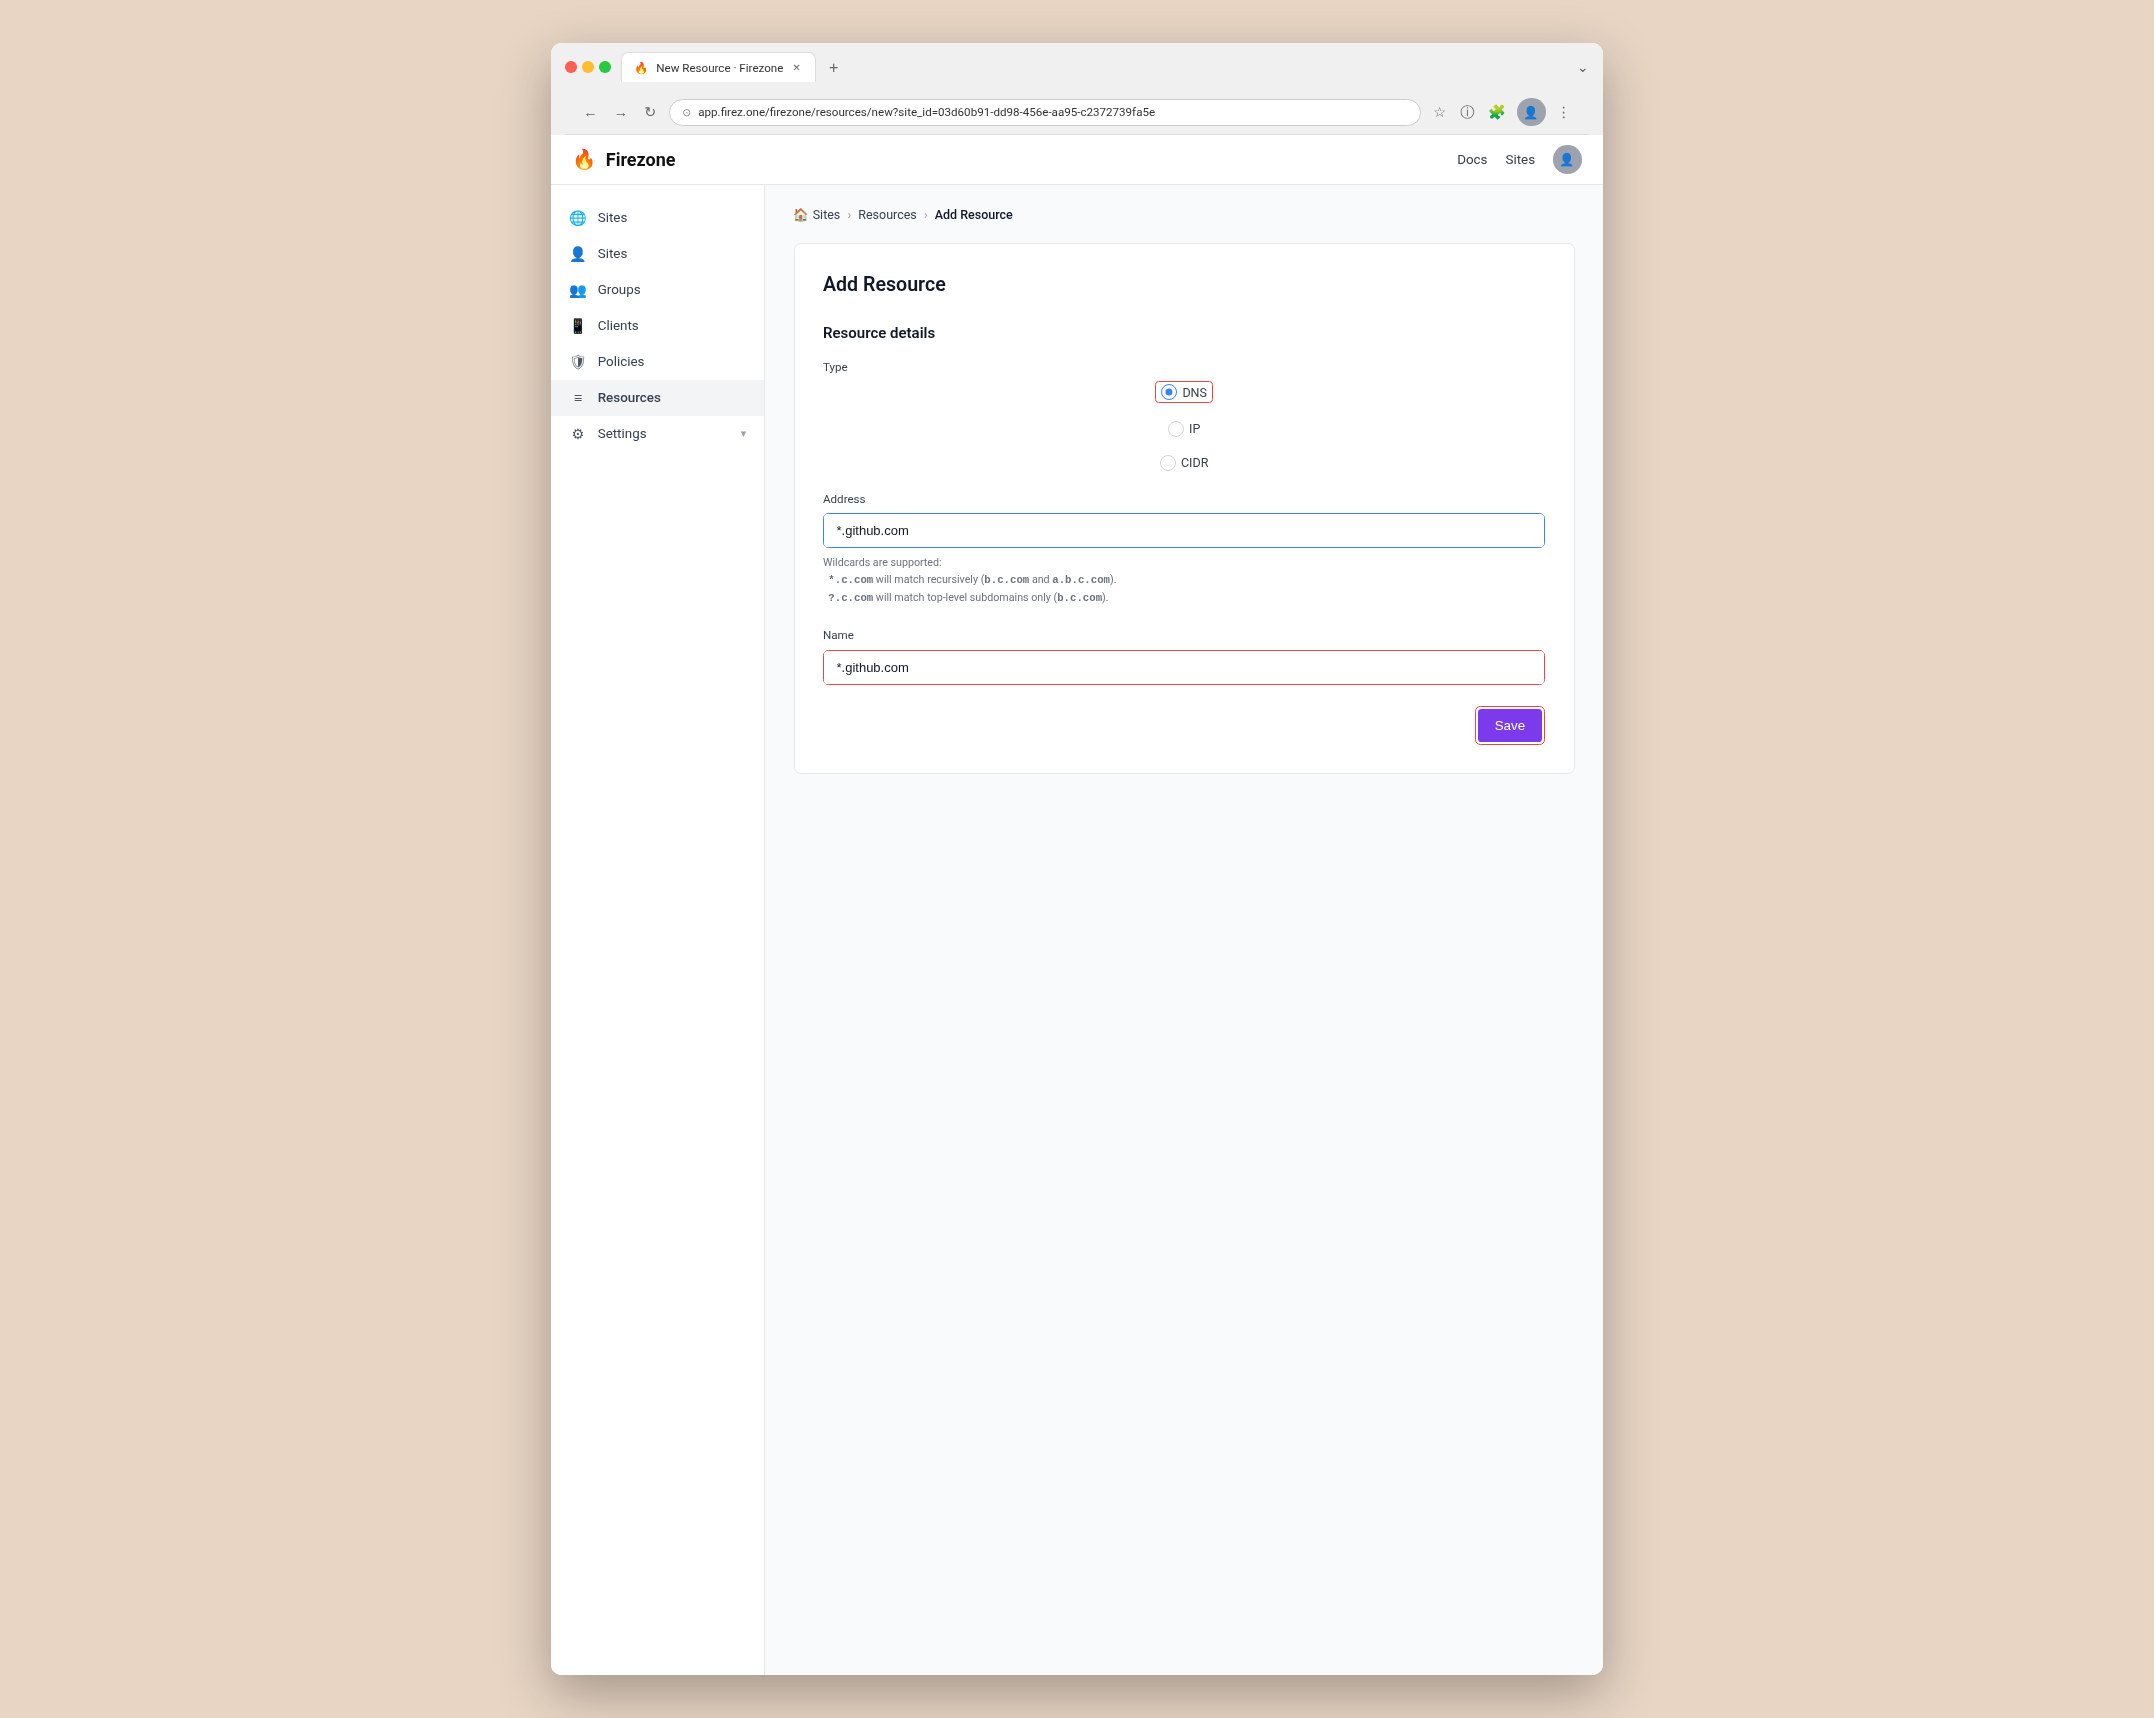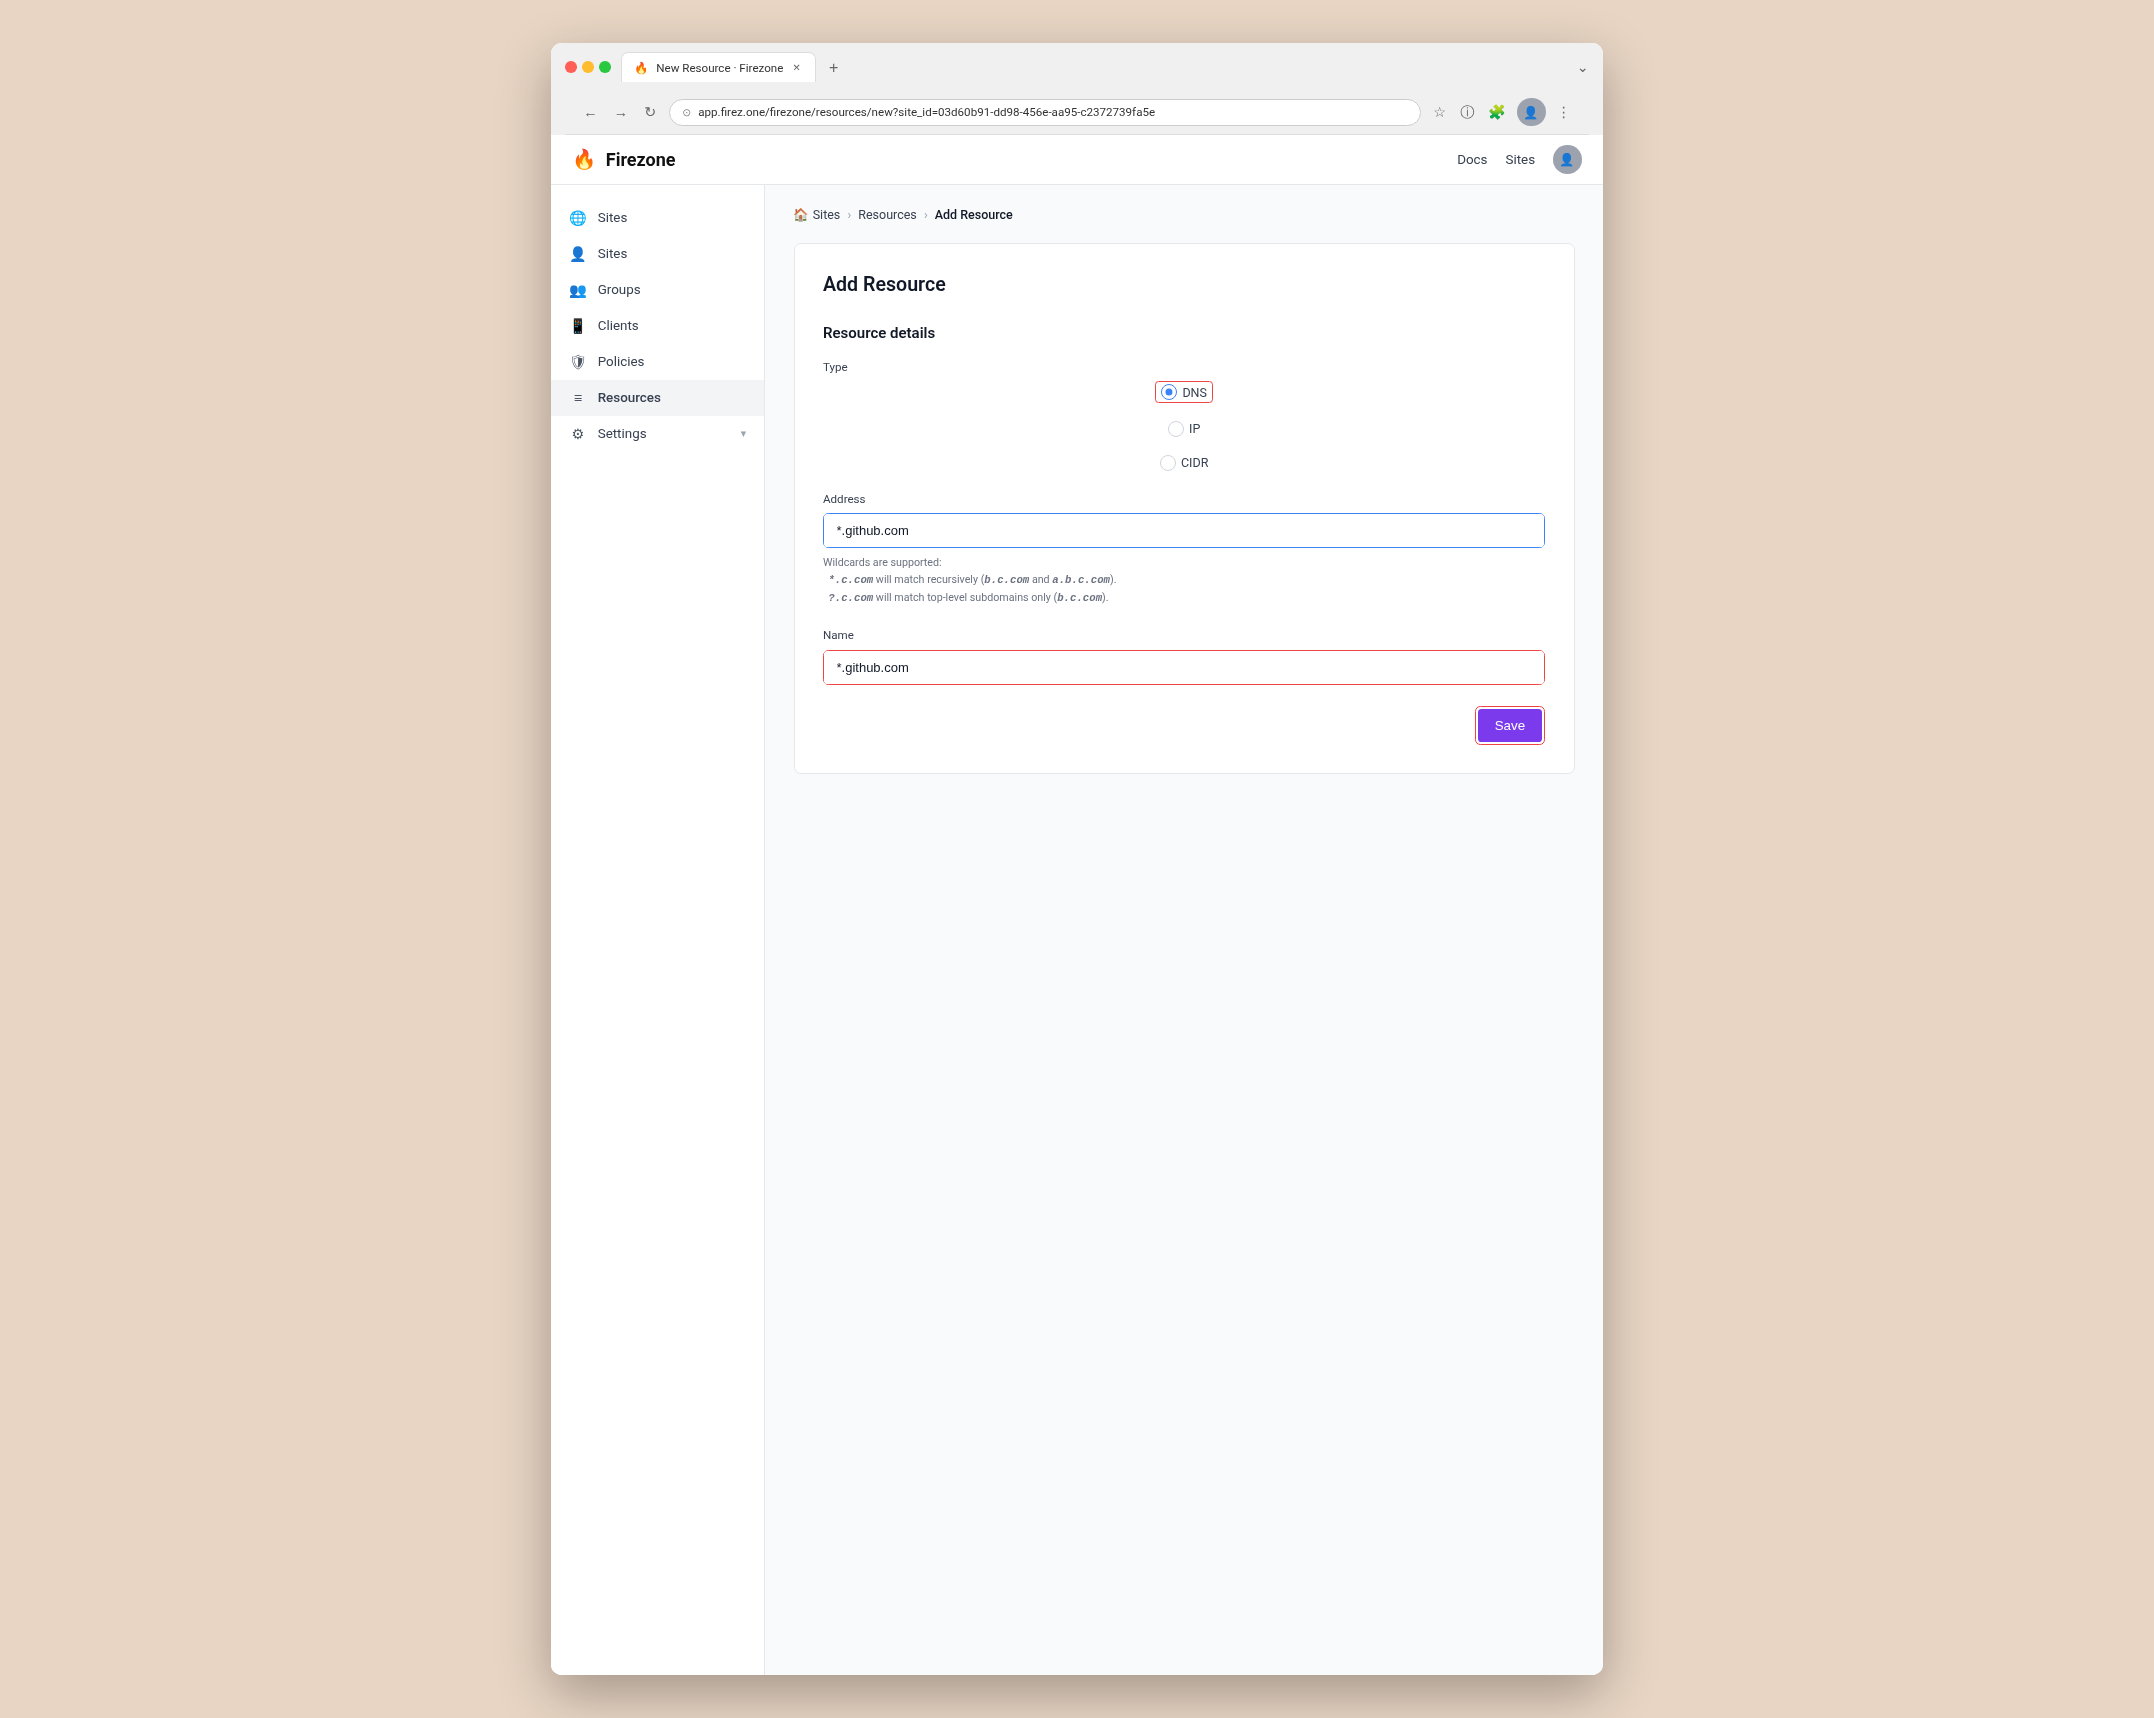--- a/index.html
+++ b/index.html
@@ -419,21 +419,20 @@
     .hint-text {
       font-size: 10.7px;
       color: #6b7280;
       margin-top: 5.3px;
       line-height: 1.6;
     }
 
     .hint-text .monospace {
       font-family: 'Courier New', Courier, monospace;
       font-weight: 600;
-      font-style: italic;
     }
 
     .save-btn-wrapper {
       border: 1.8px solid #ef4444;
       border-radius: 5.3px;
       display: inline-block;
       padding: 1.8px;
     }
 
     .save-btn {

